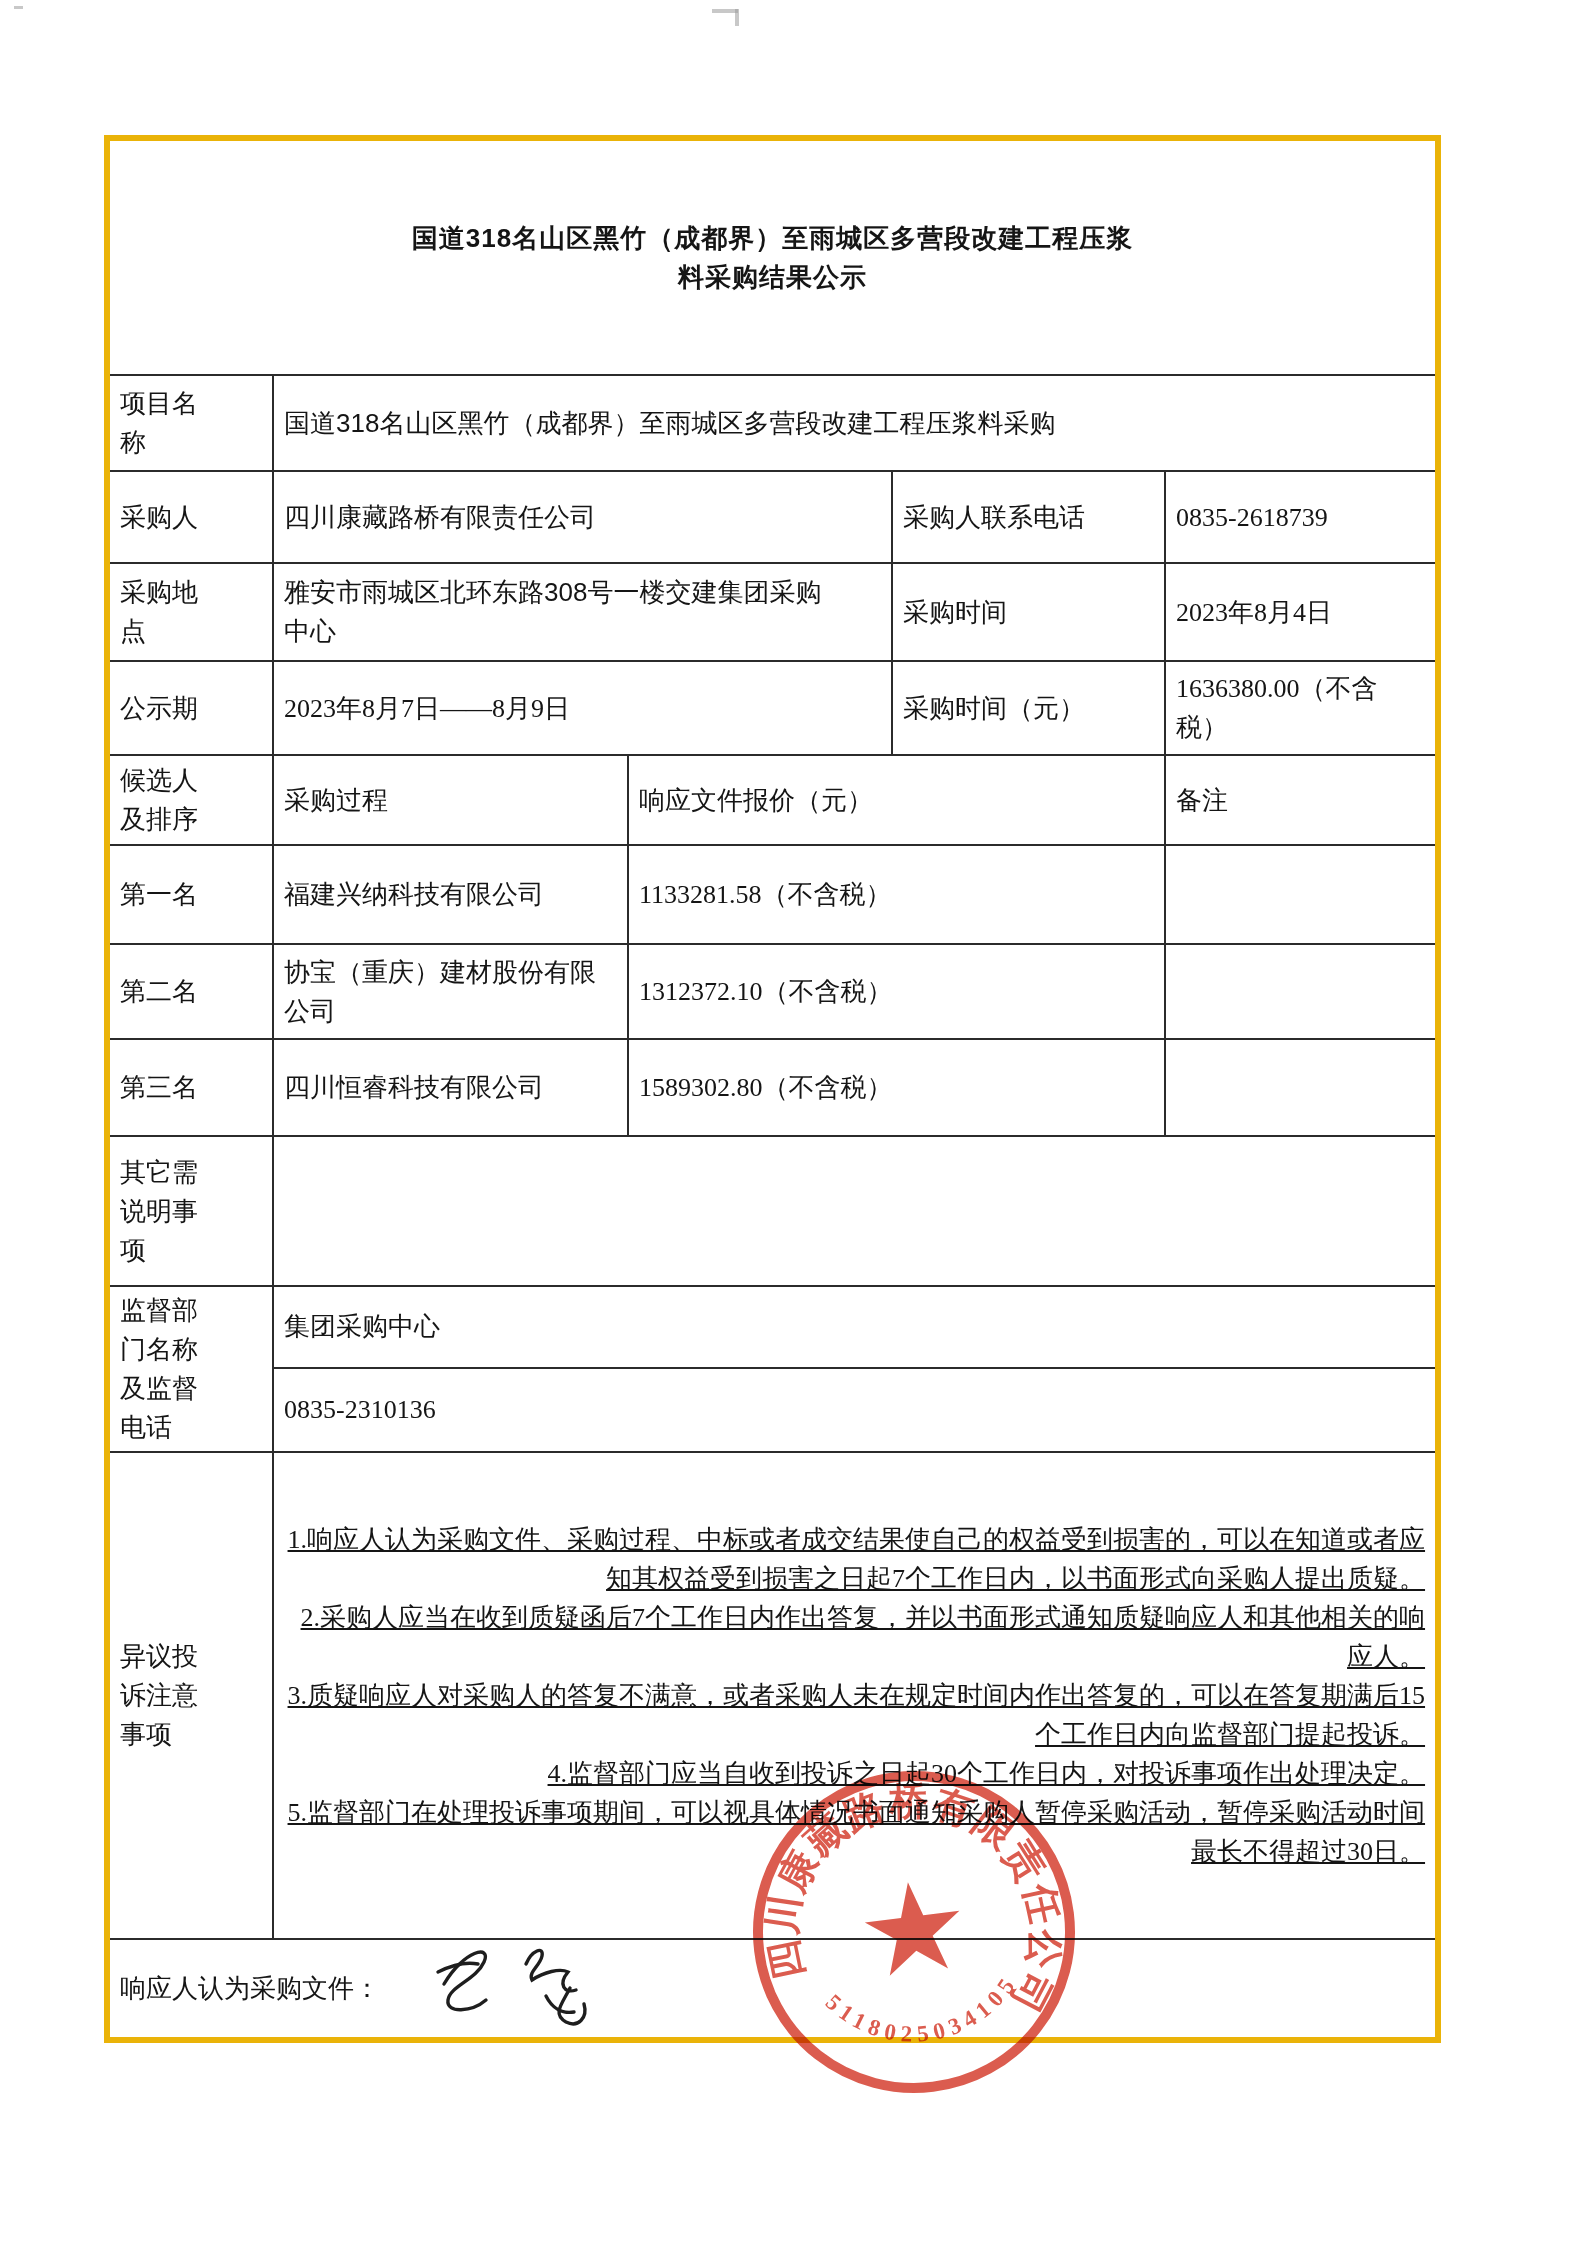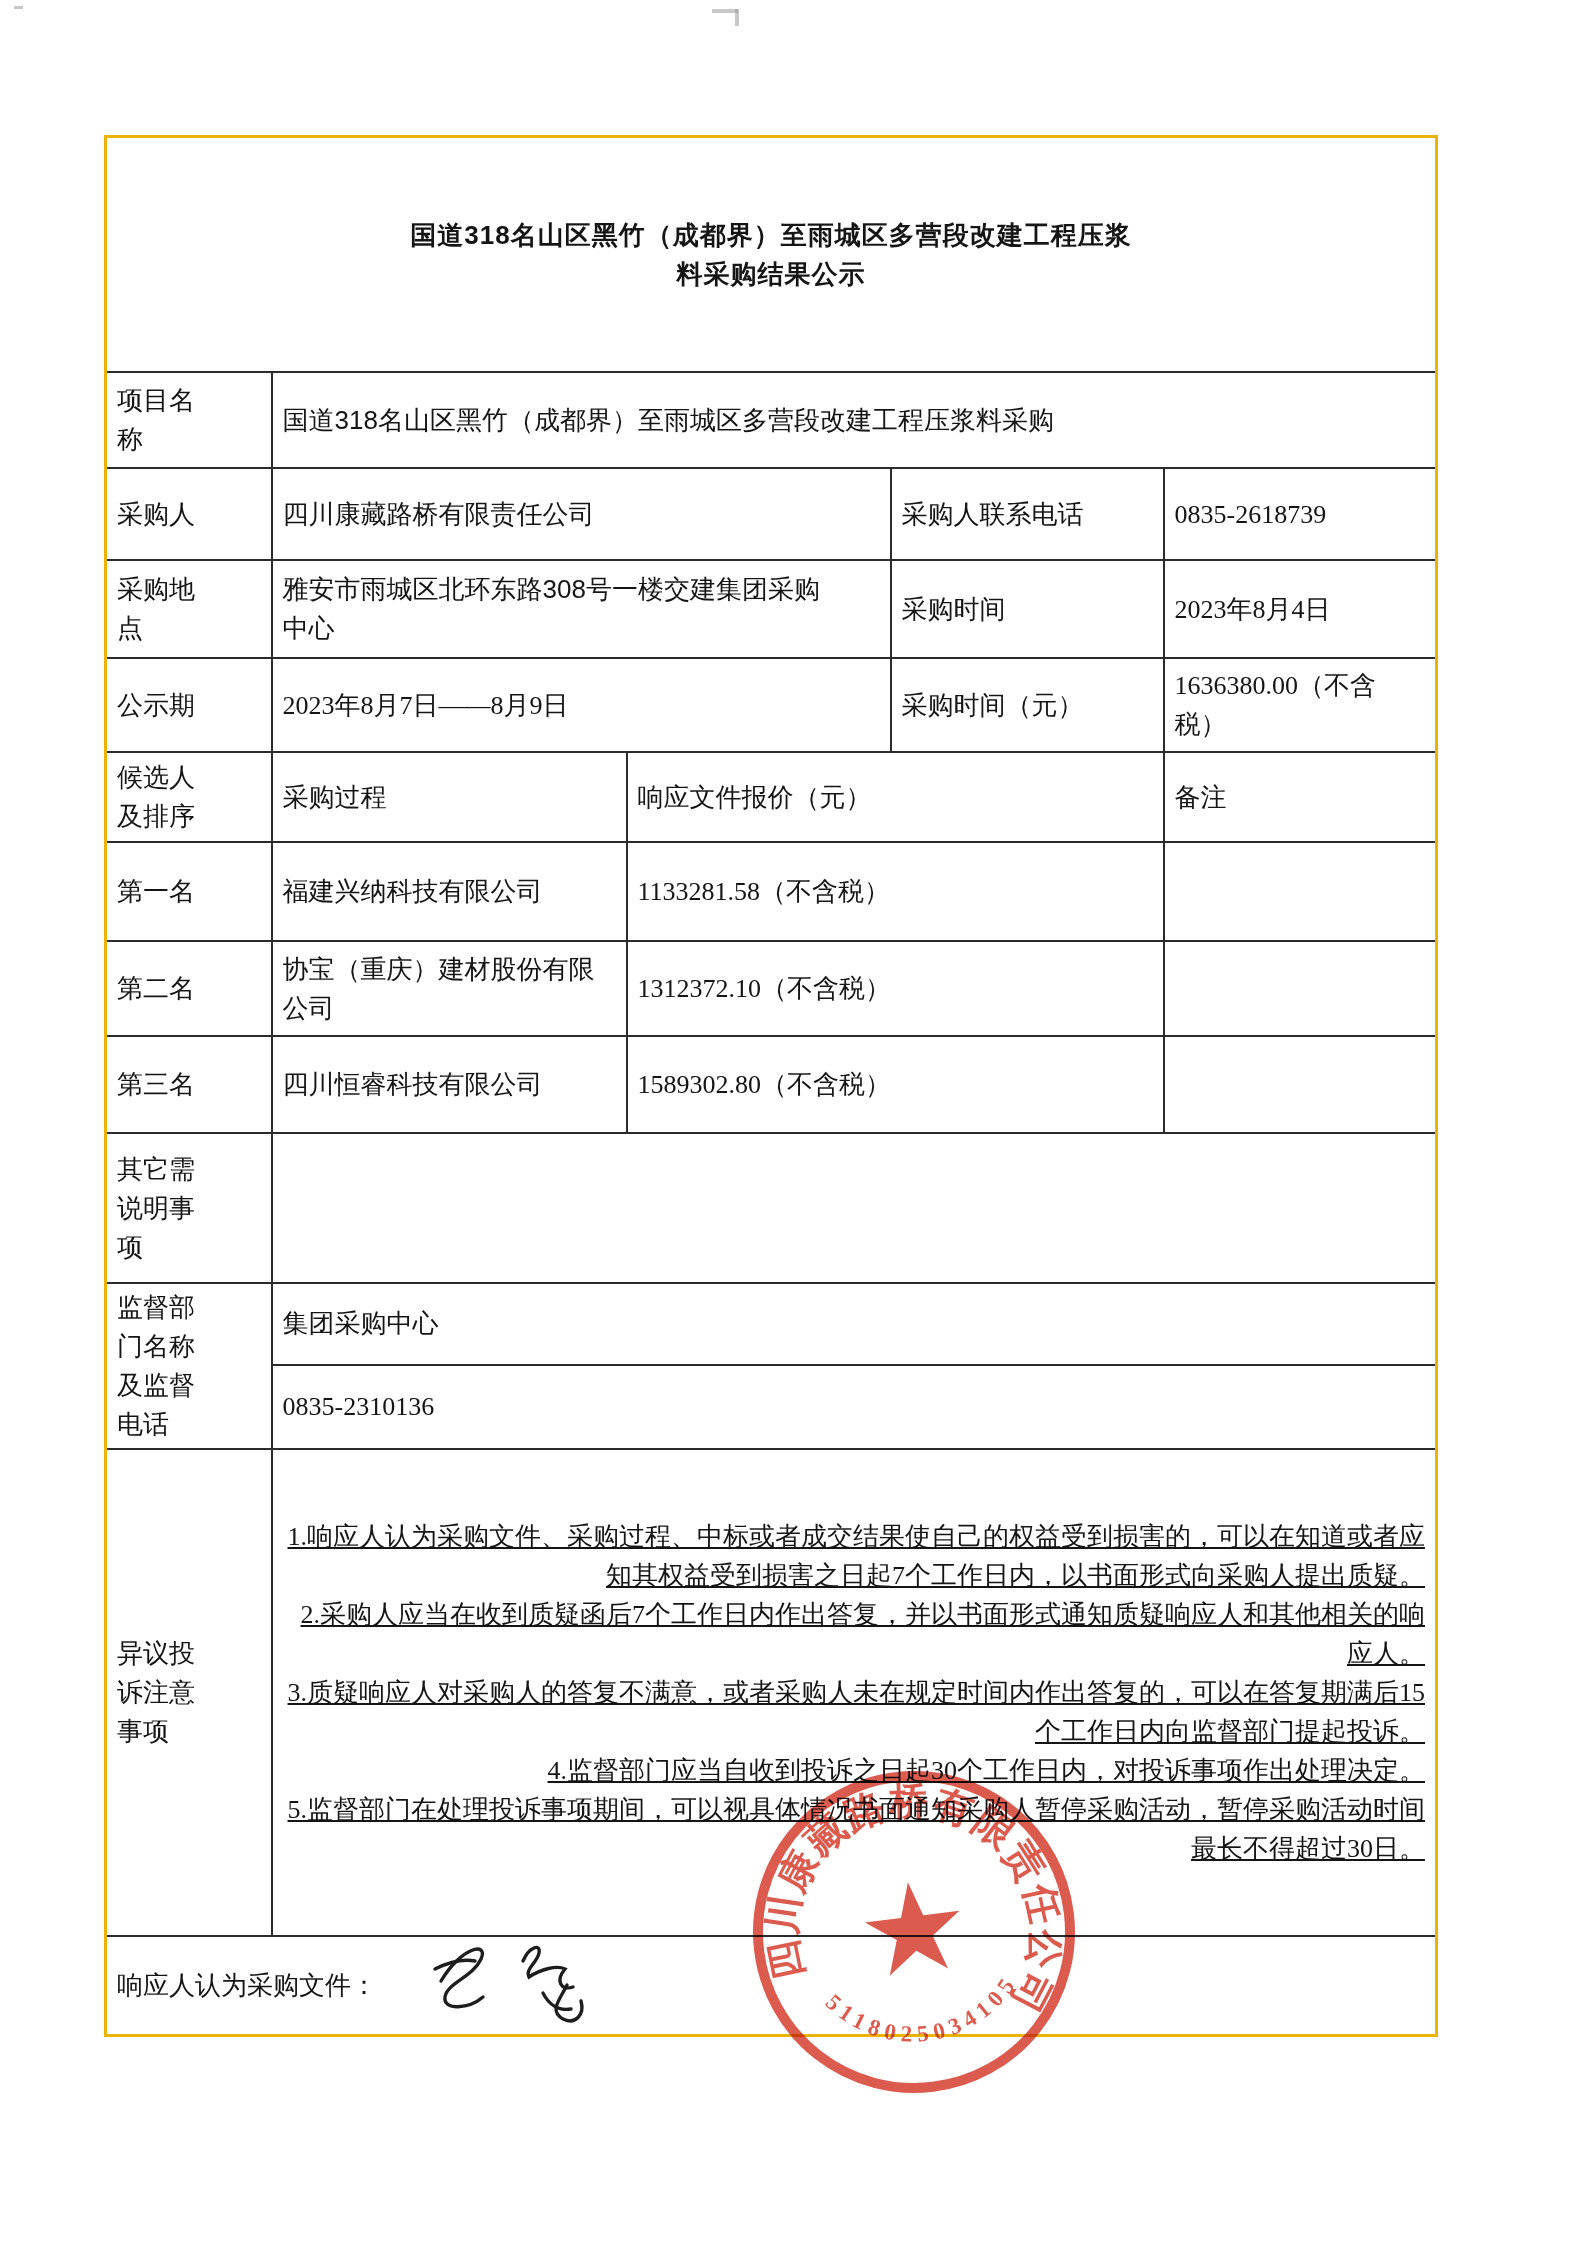--- a/index.html
+++ b/index.html
@@ -1,21 +1,21 @@
 <!DOCTYPE html>
 <html><head>
 <meta charset="utf-8">
 <style>
   html,body{margin:0;padding:0;background:#ffffff;}
   .page{position:relative;width:1587px;height:2244px;background:#ffffff;overflow:hidden;
         font-family:"Liberation Serif","DejaVu Serif",serif;color:#1c1c1c;}
   .artifact{position:absolute;background:#9a9a9a;opacity:.55;}
 
   table.doc{position:absolute;left:104px;top:135px;width:1331px;border-collapse:collapse;
-            table-layout:fixed;border:3px solid #eab308;}
+            table-layout:fixed;border:6px solid #eab308;}
   table.doc td{border:2px solid #2b2b2b;font-size:26px;line-height:1.5;color:#151515;
                padding:4px 10px;vertical-align:middle;overflow:hidden;}
   .pre{white-space:pre-line;}
   .sans{font-family:"Liberation Sans","DejaVu Sans",sans-serif;margin-top:12px;}
   .ctr{}
   .lbl{text-align:left;padding-left:9px;padding-right:6px;}
 
   .r-title td{height:225px;}
   .title-cell{font-family:"Liberation Sans","DejaVu Sans",sans-serif;font-weight:700;
               font-size:45px;line-height:1.38;text-align:center;letter-spacing:1px;color:#111;}

